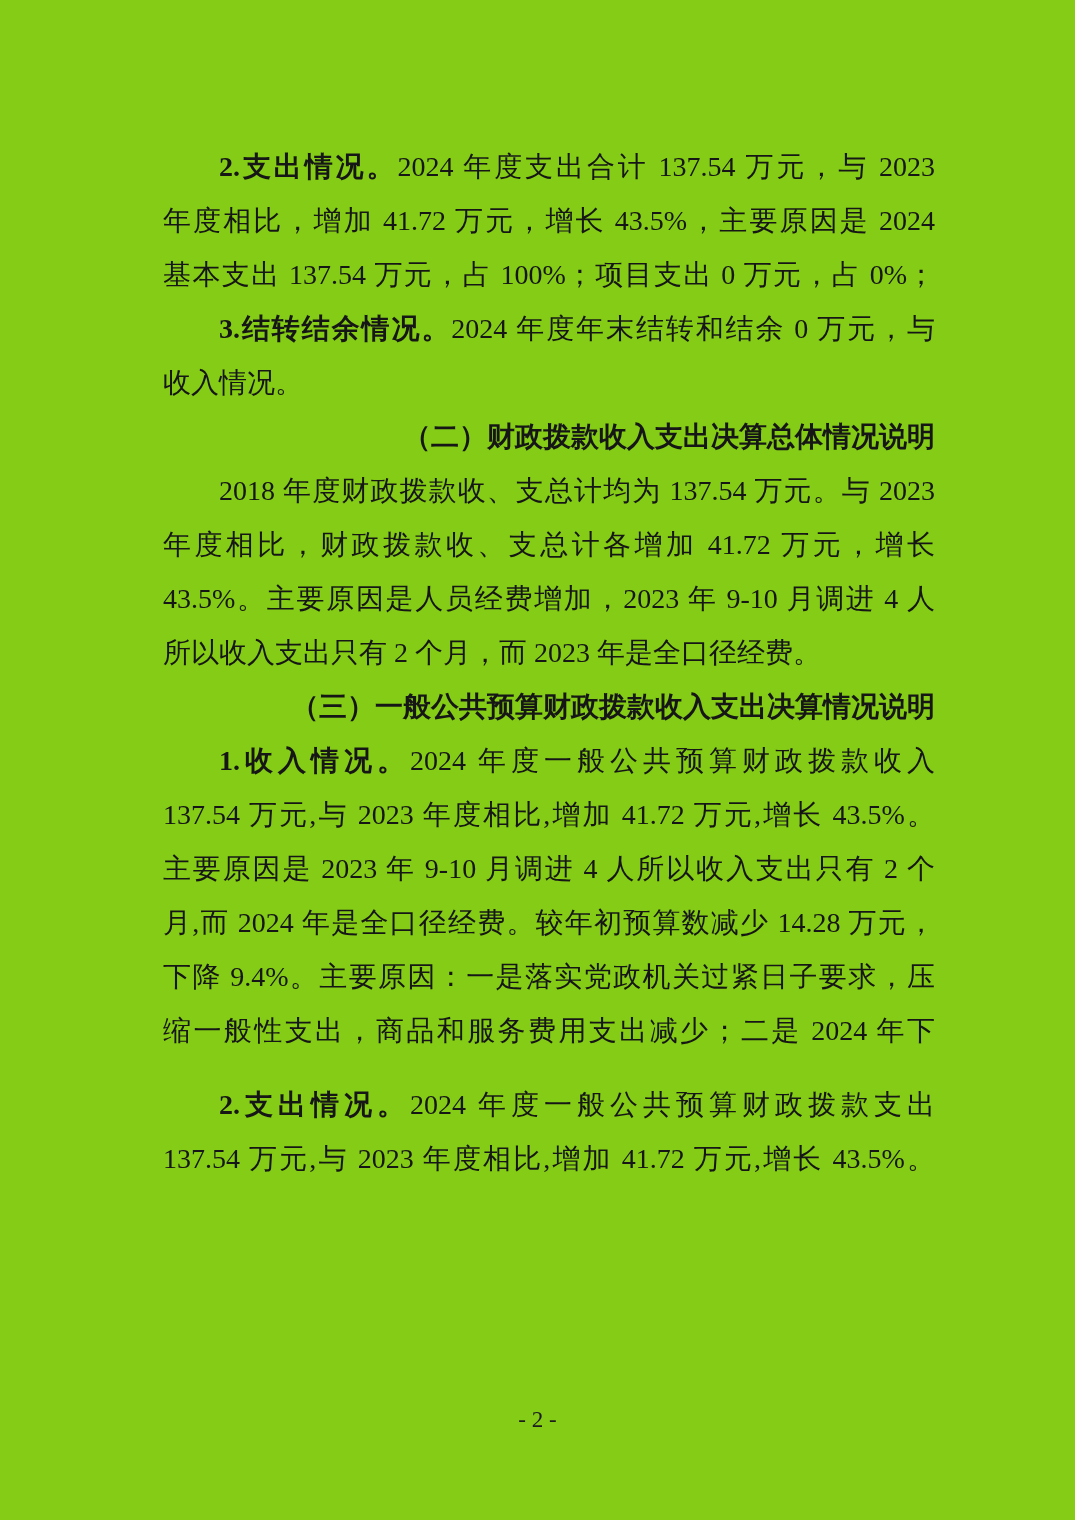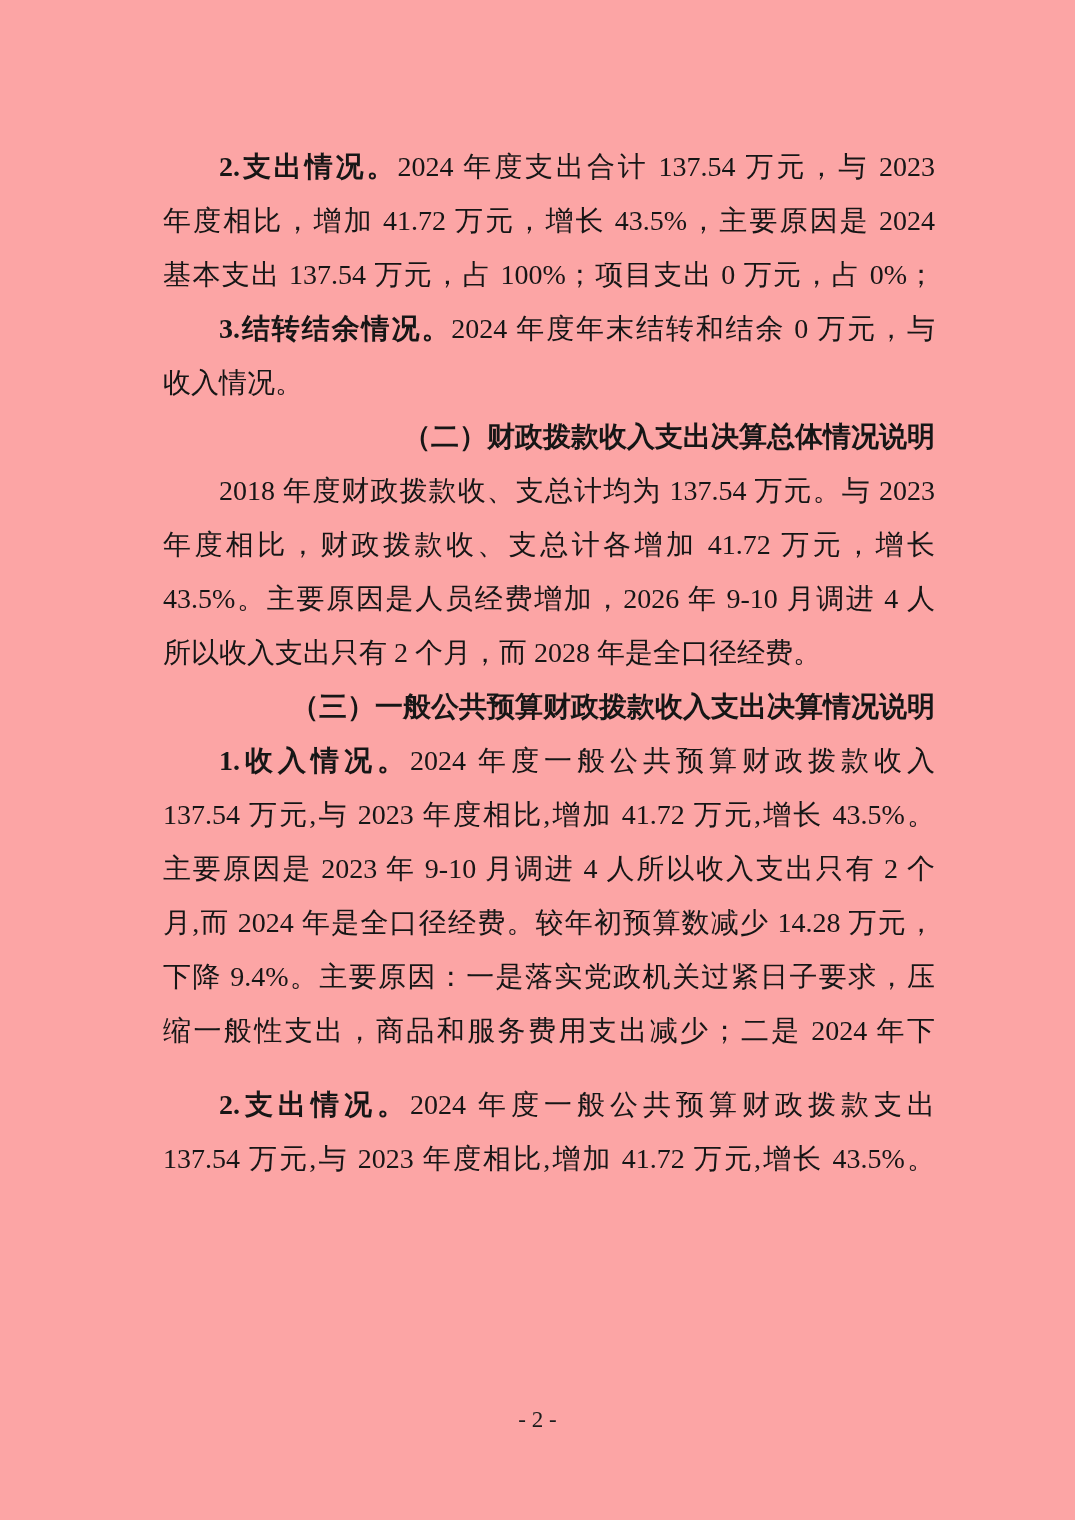--- a/index.html
+++ b/index.html
@@ -4,21 +4,21 @@
 <style>
   html, body {
     margin: 0;
     padding: 0;
     background: #ffffff;
   }
   .page {
     position: relative;
     width: 1075px;
     height: 1520px;
-    background: #fca5a5;
+    background: #84cc16;
     color: #161616;
     font-family: "Liberation Serif", "DejaVu Serif", serif;
     overflow: hidden;
   }
   .doc {
     position: absolute;
     left: 163px;
     top: 140px;
     width: 772px;
   }
@@ -63,22 +63,22 @@
 <div class="page">
   <main class="doc">
       <div class="line fill indent"><span class="lead">2.支出情况。</span><span>2024 年度支出合计 137.54 万元，与 2023</span></div>
       <div class="line fill"><span>年度相比，增加 41.72 万元，增长 43.5%，主要原因是 2024</span></div>
       <div class="line fill"><span>基本支出 137.54 万元，占 100%；项目支出 0 万元，占 0%；</span></div>
       <div class="line fill indent"><span class="lead">3.结转结余情况。</span><span>2024 年度年末结转和结余 0 万元，与</span></div>
       <div class="line"><span>收入情况。</span></div>
       <div class="line indent heading"><span>（二）财政拨款收入支出决算总体情况说明</span></div>
       <div class="line fill indent"><span>2018 年度财政拨款收、支总计均为 137.54 万元。与 2023</span></div>
       <div class="line fill"><span>年度相比，财政拨款收、支总计各增加 41.72 万元，增长</span></div>
-      <div class="line fill"><span>43.5%。主要原因是人员经费增加，2026 年 9-10 月调进 4 人</span></div>
-      <div class="line"><span>所以收入支出只有 2 个月，而 2028 年是全口径经费。</span></div>
+      <div class="line fill"><span>43.5%。主要原因是人员经费增加，2023 年 9-10 月调进 4 人</span></div>
+      <div class="line"><span>所以收入支出只有 2 个月，而 2023 年是全口径经费。</span></div>
       <div class="line indent heading"><span>（三）一般公共预算财政拨款收入支出决算情况说明</span></div>
       <div class="line fill indent"><span class="lead">1.收入情况。</span><span>2024 年度一般公共预算财政拨款收入</span></div>
       <div class="line fill"><span>137.54 万元,与 2023 年度相比,增加 41.72 万元,增长 43.5%。</span></div>
       <div class="line fill"><span>主要原因是 2023 年 9-10 月调进 4 人所以收入支出只有 2 个</span></div>
       <div class="line fill"><span>月,而 2024 年是全口径经费。较年初预算数减少 14.28 万元，</span></div>
       <div class="line fill"><span>下降 9.4%。主要原因：一是落实党政机关过紧日子要求，压</span></div>
       <div class="line fill"><span>缩一般性支出，商品和服务费用支出减少；二是 2024 年下</span></div>
       <div class="line fill indent space-before"><span class="lead">2.支出情况。</span><span>2024 年度一般公共预算财政拨款支出</span></div>
       <div class="line fill"><span>137.54 万元,与 2023 年度相比,增加 41.72 万元,增长 43.5%。</span></div>
     </main>

